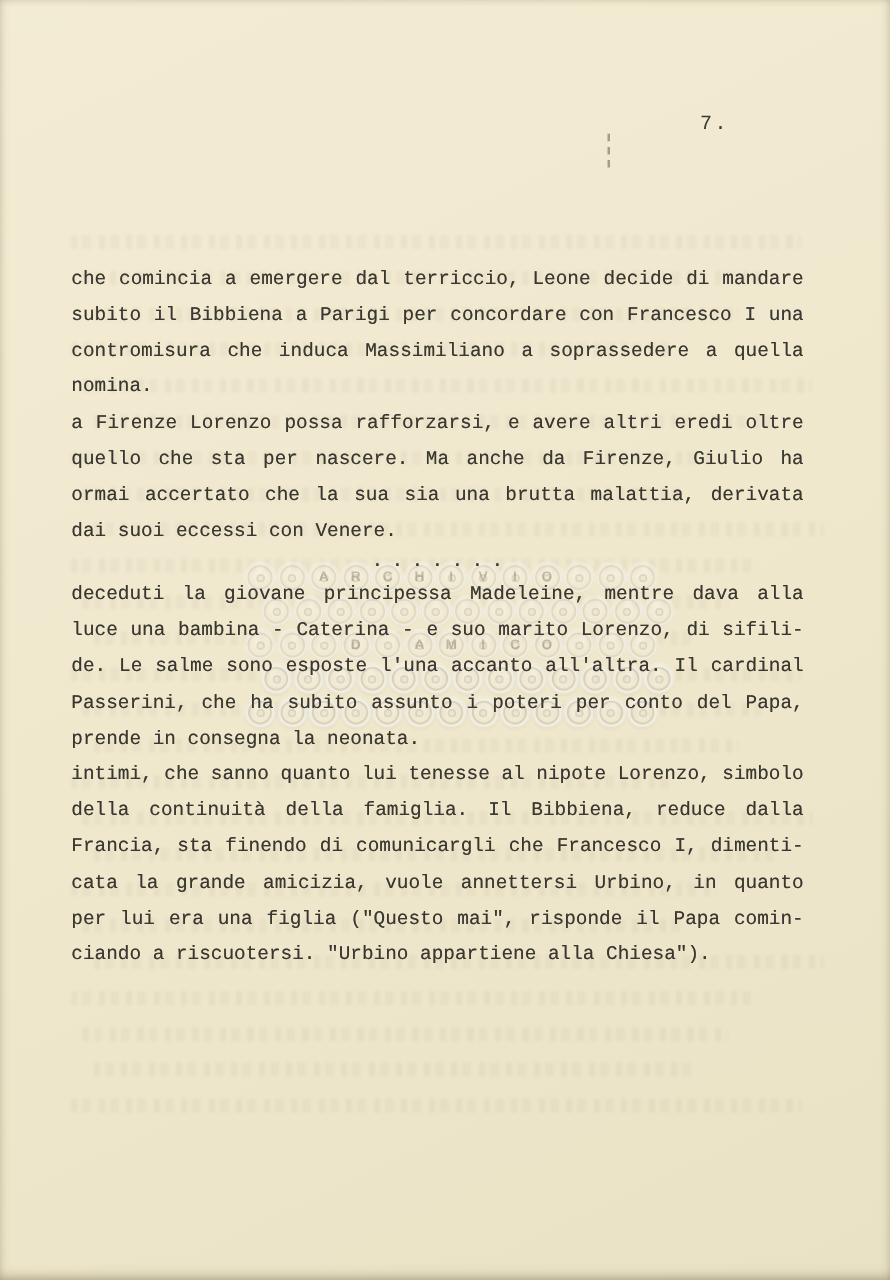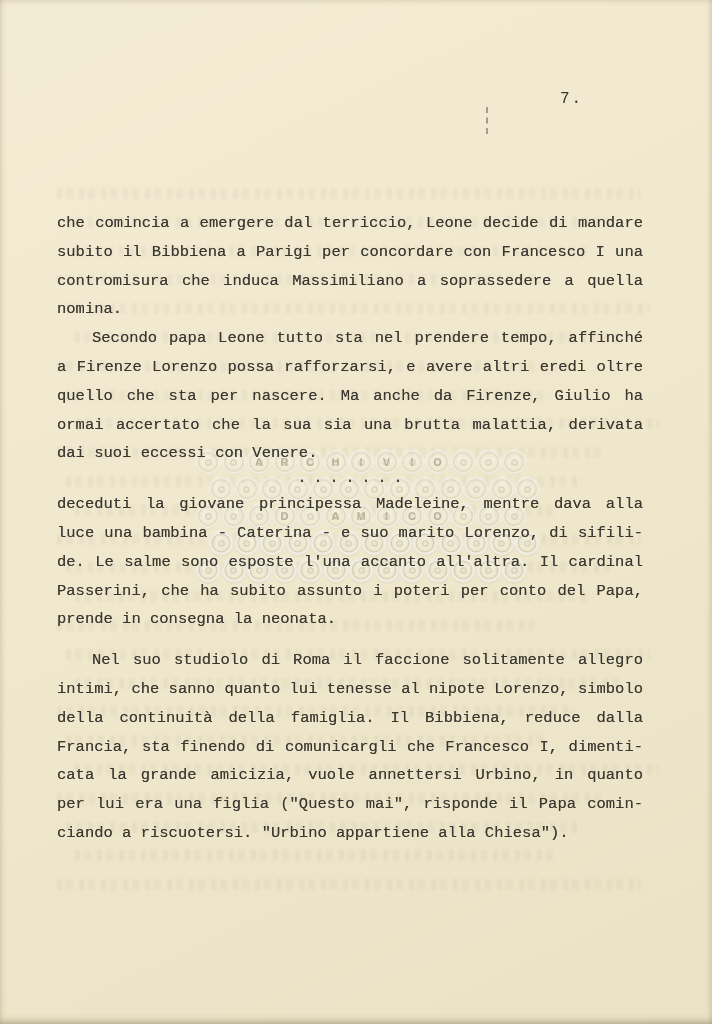--- a/index.html
+++ b/index.html
@@ -228,32 +228,30 @@
         <div class="wm-circle"></div>
         <div class="wm-circle"></div>
       </div>
     </div>
 
   <div class="text-flow" id="text-flow">
       <div class="line">che comincia a emergere dal terriccio, Leone decide di mandare</div>
       <div class="line">subito il Bibbiena a Parigi per concordare con Francesco I una</div>
       <div class="line">contromisura che induca Massimiliano a soprassedere a quella</div>
       <div class="line last">nomina.</div>
-      <div class="line indent">Secondo papa Leone tutto sta nel prendere tempo, affinché</div>
       <div class="line">a Firenze Lorenzo possa rafforzarsi, e avere altri eredi oltre</div>
       <div class="line">quello che sta per nascere. Ma anche da Firenze, Giulio ha</div>
       <div class="line">ormai accertato che la sua sia una brutta malattia, derivata</div>
       <div class="line last">dai suoi eccessi con Venere.</div>
       <div class="separator-line">.......</div>
       <div class="line">deceduti la giovane principessa Madeleine, mentre dava alla</div>
       <div class="line">luce una bambina - Caterina - e suo marito Lorenzo, di sifili-</div>
       <div class="line">de. Le salme sono esposte l'una accanto all'altra. Il cardinal</div>
       <div class="line">Passerini, che ha subito assunto i poteri per conto del Papa,</div>
       <div class="line last">prende in consegna la neonata.</div>
-      <div class="line indent gap-before">Nel suo studiolo di Roma il faccione solitamente allegro</div>
       <div class="line">intimi, che sanno quanto lui tenesse al nipote Lorenzo, simbolo</div>
       <div class="line">della continuità della famiglia. Il Bibbiena, reduce dalla</div>
       <div class="line">Francia, sta finendo di comunicargli che Francesco I, dimenti-</div>
       <div class="line">cata la grande amicizia, vuole annettersi Urbino, in quanto</div>
       <div class="line">per lui era una figlia ("Questo mai", risponde il Papa comin-</div>
       <div class="line last">ciando a riscuotersi. "Urbino appartiene alla Chiesa").</div>
     </div>
 
 </div>
 

